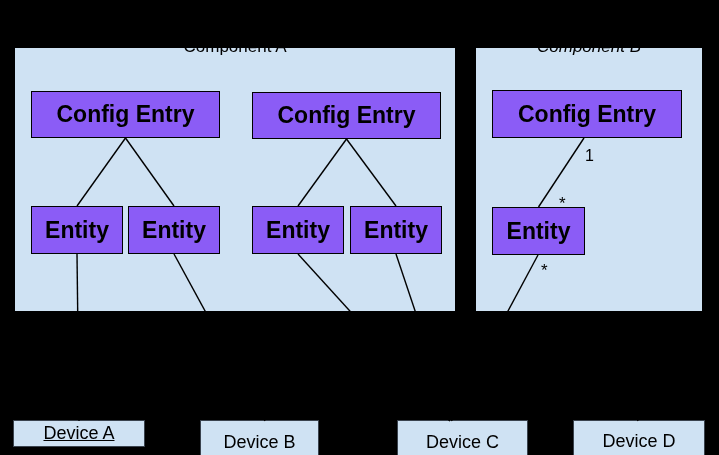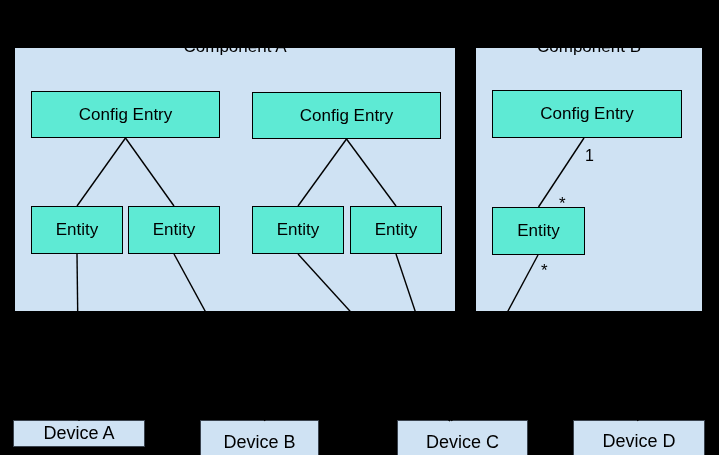--- a/index.html
+++ b/index.html
@@ -9,60 +9,60 @@
   }
   .component{
     position:absolute;background:#cfe2f3;border:2px solid #000;
     box-sizing:border-box;z-index:1;
   }
   .component-title{
     position:absolute;left:0;right:0;top:9px;text-align:center;
     font-size:17px;z-index:2;
   }
   .node{
-    position:absolute;background:#5eead4;border:1.5px solid #000;
+    position:absolute;background:#8b5cf6;border:1.5px solid #000;
     box-sizing:border-box;display:flex;align-items:center;justify-content:center;
-    font-size:17px;z-index:3;
+    font-size:23px;z-index:3;font-weight:bold;
   }
   .device{
     position:absolute;background:#cfe2f3;border:1.5px solid #3a434e;
     box-sizing:border-box;display:flex;align-items:center;justify-content:center;
     font-size:18px;z-index:3;
   }
   #comp-a{left:13px;top:18px;width:444px;height:267px;}
   #comp-b{left:474px;top:18px;width:230px;height:267px;}
   #config-a1{left:31px;top:63px;width:189px;height:47px;}
   #config-a2{left:252px;top:64px;width:189px;height:47px;}
   #config-b {left:492px;top:62px;width:190px;height:48px;}
   #entity-a1a{left:31px;top:178px;width:92px;height:48px;}
   #entity-a1b{left:128px;top:178px;width:92px;height:48px;}
   #entity-a2a{left:252px;top:178px;width:92px;height:48px;}
   #entity-a2b{left:350px;top:178px;width:92px;height:48px;}
   #entity-b  {left:492px;top:179px;width:93px;height:48px;}
-  #device-a{left:13px;top:392px;width:132px;height:27px;}
+  #device-a{left:13px;top:392px;width:132px;height:27px;text-decoration:underline;}
   #device-b{left:200px;top:392px;width:119px;height:45px;}
   #device-c{left:397px;top:392px;width:131px;height:45px;}
   #device-d{left:573px;top:392px;width:132px;height:42px;}
   .wires{
     position:absolute;left:0;top:0;width:719px;height:455px;
     z-index:4;pointer-events:none;
   }
   .wires line{stroke:#000;stroke-width:1.4;}
   .wires text{fill:#000;font-family:"Liberation Sans",sans-serif;}
 </style>
 </head>
 <body>
 
 <div class="canvas">
 
   <div class="component" id="comp-a"></div>
   <div class="component" id="comp-b"></div>
 
   <div class="component-title" style="left:13px;width:444px;">Component A</div>
-  <div class="component-title" style="left:474px;width:230px;">Component B</div>
+  <div class="component-title" style="left:474px;width:230px;font-style:italic;">Component B</div>
 
   <div class="node" id="config-a1">Config Entry</div>
   <div class="node" id="config-a2">Config Entry</div>
   <div class="node" id="config-b">Config Entry</div>
 
   <div class="node" id="entity-a1a">Entity</div>
   <div class="node" id="entity-a1b">Entity</div>
   <div class="node" id="entity-a2a">Entity</div>
   <div class="node" id="entity-a2b">Entity</div>
   <div class="node" id="entity-b">Entity</div>

